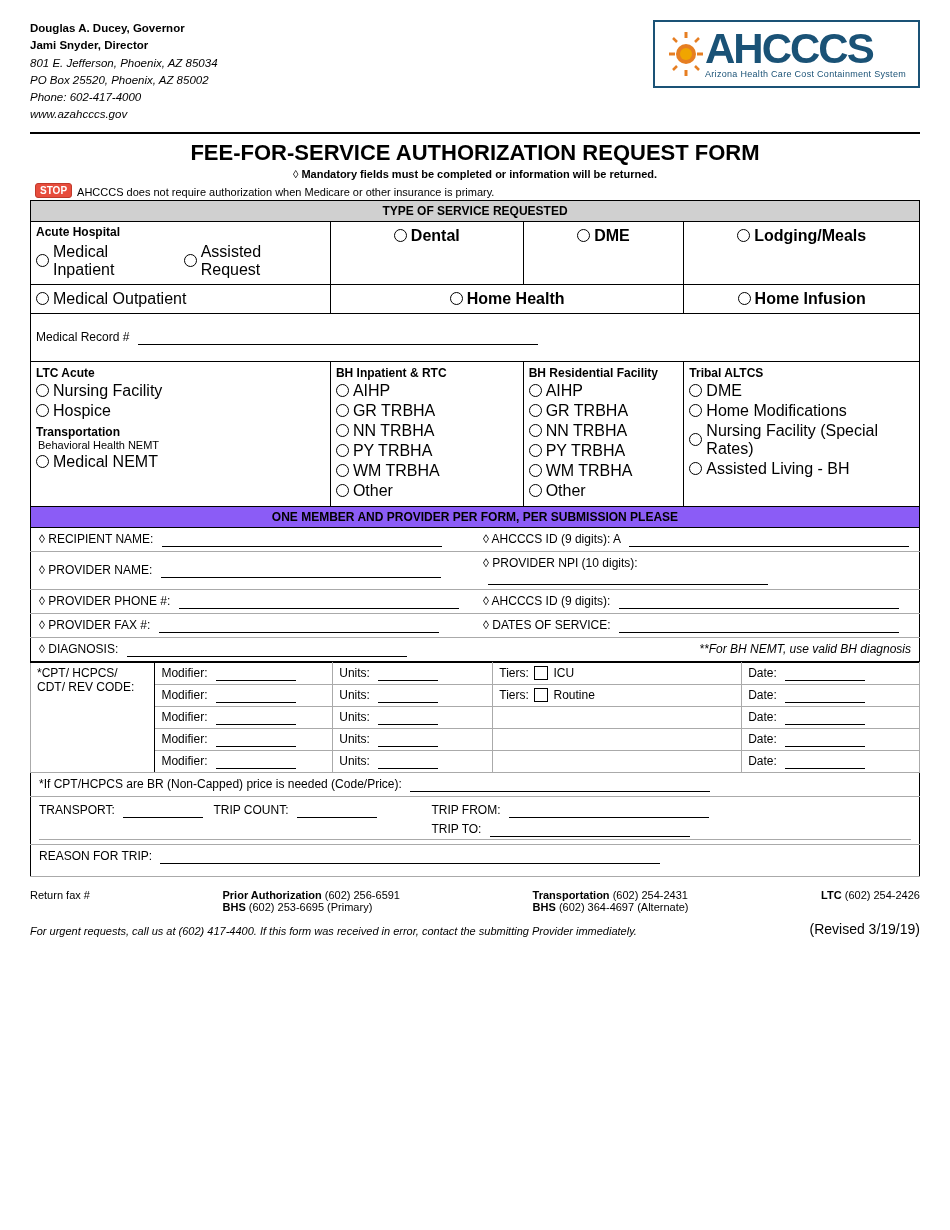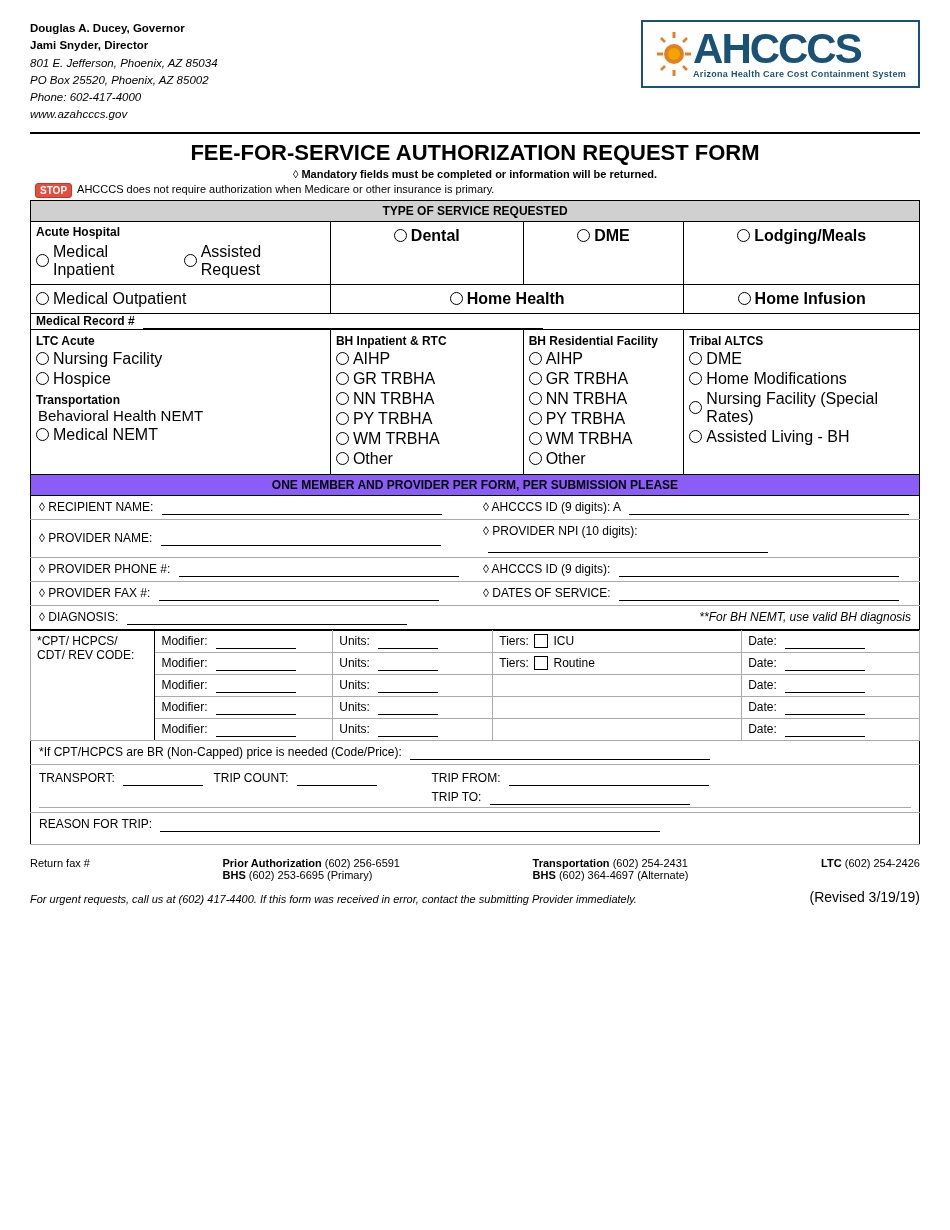--- a/index.html
+++ b/index.html
@@ -38,21 +38,21 @@
       margin: 6px 0 2px 0;
     }
     .subtitle-line {
       text-align: center;
       font-size: 11px;
       margin-bottom: 3px;
     }
     .subtitle-line .diamond { color: #000; }
     .stop-line {
       display: flex;
-      align-items: flex-start;
+      align-items: flex-end;
       font-size: 11px;
       margin-bottom: 2px;
       padding-left: 5px;
     }
     .stop-badge {
       background: #e74c3c;
       color: #fff;
       font-weight: bold;
       font-size: 10px;
       padding: 1px 4px;
@@ -202,21 +202,21 @@
           <line x1="30" y1="24" x2="36" y2="24" stroke="#e67e22" stroke-width="3"></line>
           <line x1="6" y1="8" x2="10" y2="12" stroke="#e67e22" stroke-width="2.5"></line>
           <line x1="28" y1="36" x2="32" y2="40" stroke="#e67e22" stroke-width="2.5"></line>
           <line x1="32" y1="8" x2="28" y2="12" stroke="#e67e22" stroke-width="2.5"></line>
           <line x1="6" y1="40" x2="10" y2="36" stroke="#e67e22" stroke-width="2.5"></line>
 
           <circle cx="19" cy="24" r="6" fill="#f0a500"></circle>
         </svg>
         <div style="display:flex; flex-direction:column; line-height:1.1;">
           <span style="font-size:42px; font-weight:900; color:#1a5276; letter-spacing:-2px; line-height:1;">AHCCCS</span>
-          <span style="font-size:9px; color:#1a5276; font-weight:bold; letter-spacing:0.3px; text-align:center;">Arizona Health Care Cost Containment System</span>
+          <span style="font-size:9px; color:#1a5276; font-weight:normal; letter-spacing:0.3px; text-align:center;">Arizona Health Care Cost Containment System</span>
         </div>
       </div>
     </div>
   </div>
 </div>
 
 <hr class="title-line">
 
 <div class="main-title">FEE-FOR-SERVICE AUTHORIZATION REQUEST FORM</div>
 <div class="subtitle-line">
@@ -283,39 +283,39 @@
     </td>
     <td style="text-align:center;">
       <div class="radio-item" style="justify-content:center;">
         <span class="radio-circle"></span>
         <span class="bold">Home Infusion</span>
       </div>
     </td>
   </tr>
 
   <tr>
-    <td colspan="4" style="padding:0 5px; font-weight:bold;">
+    <td colspan="4" style="padding:16px 5px; font-weight:normal;">
       <span>Medical Record #</span>
       <span class="underline" style="min-width:400px;">&nbsp;</span>
     </td>
   </tr>
 
   <tr>
     <td style="vertical-align:top; padding:4px 5px;">
       <div class="bold">LTC Acute</div>
       <div class="radio-item">
         <span class="radio-circle"></span>
         <span>Nursing Facility</span>
       </div>
       <div class="radio-item">
         <span class="radio-circle"></span>
         <span>Hospice</span>
       </div>
       <div class="bold" style="margin-top:5px;">Transportation</div>
-      <div style="font-size:15px; margin-left:2px;">Behavioral Health NEMT</div>
+      <div style="font-size:11px; margin-left:2px;">Behavioral Health NEMT</div>
       <div class="radio-item">
         <span class="radio-circle"></span>
         <span>Medical NEMT</span>
       </div>
     </td>
     <td style="vertical-align:top; padding:4px 5px;">
       <div class="bold">BH Inpatient &amp; RTC</div>
       <div class="radio-item">
         <span class="radio-circle"></span>
         <span>AIHP</span>

